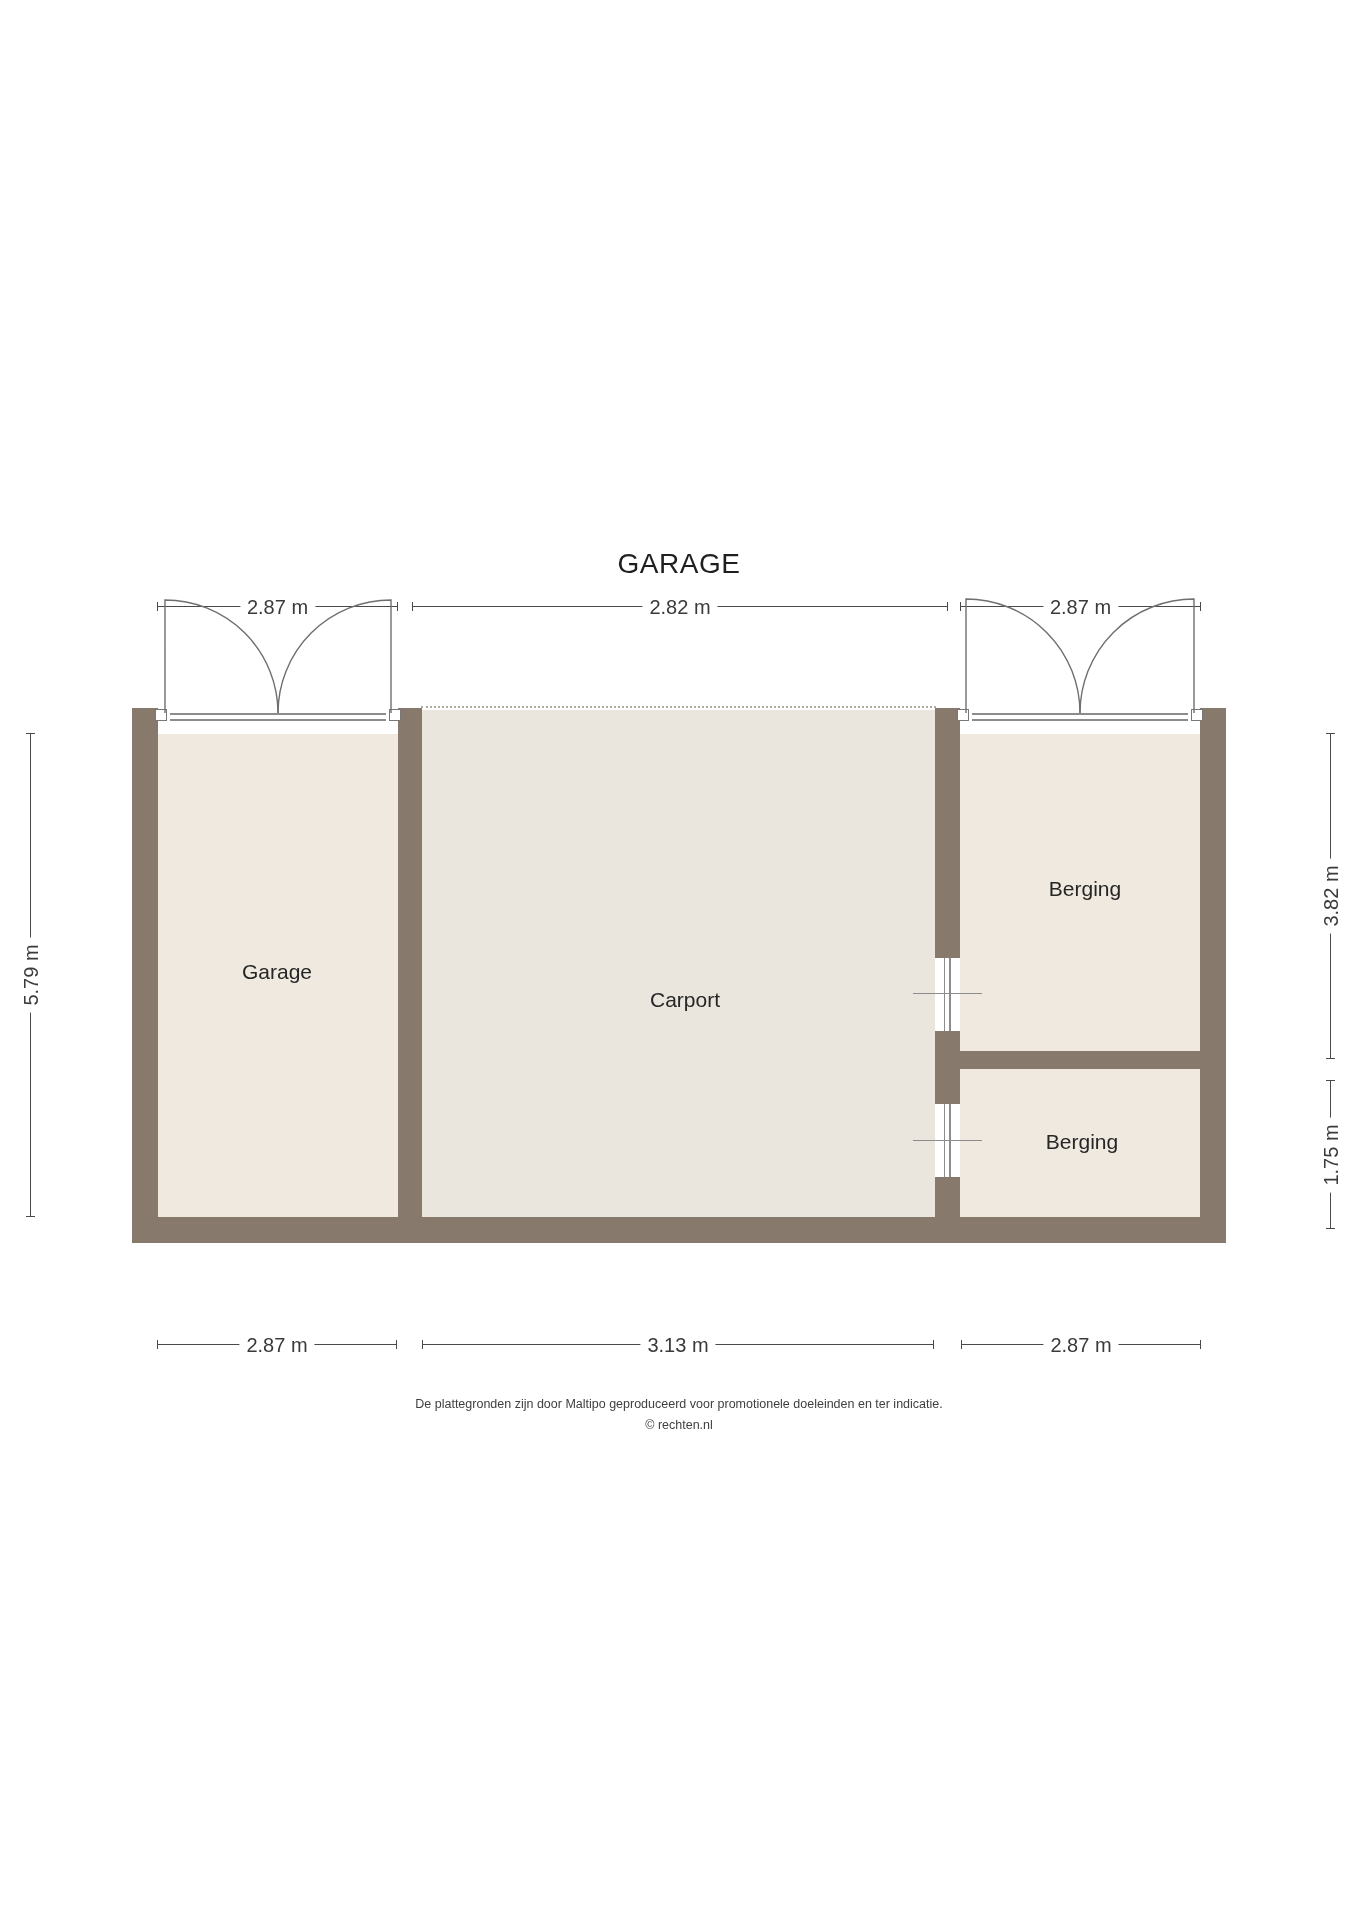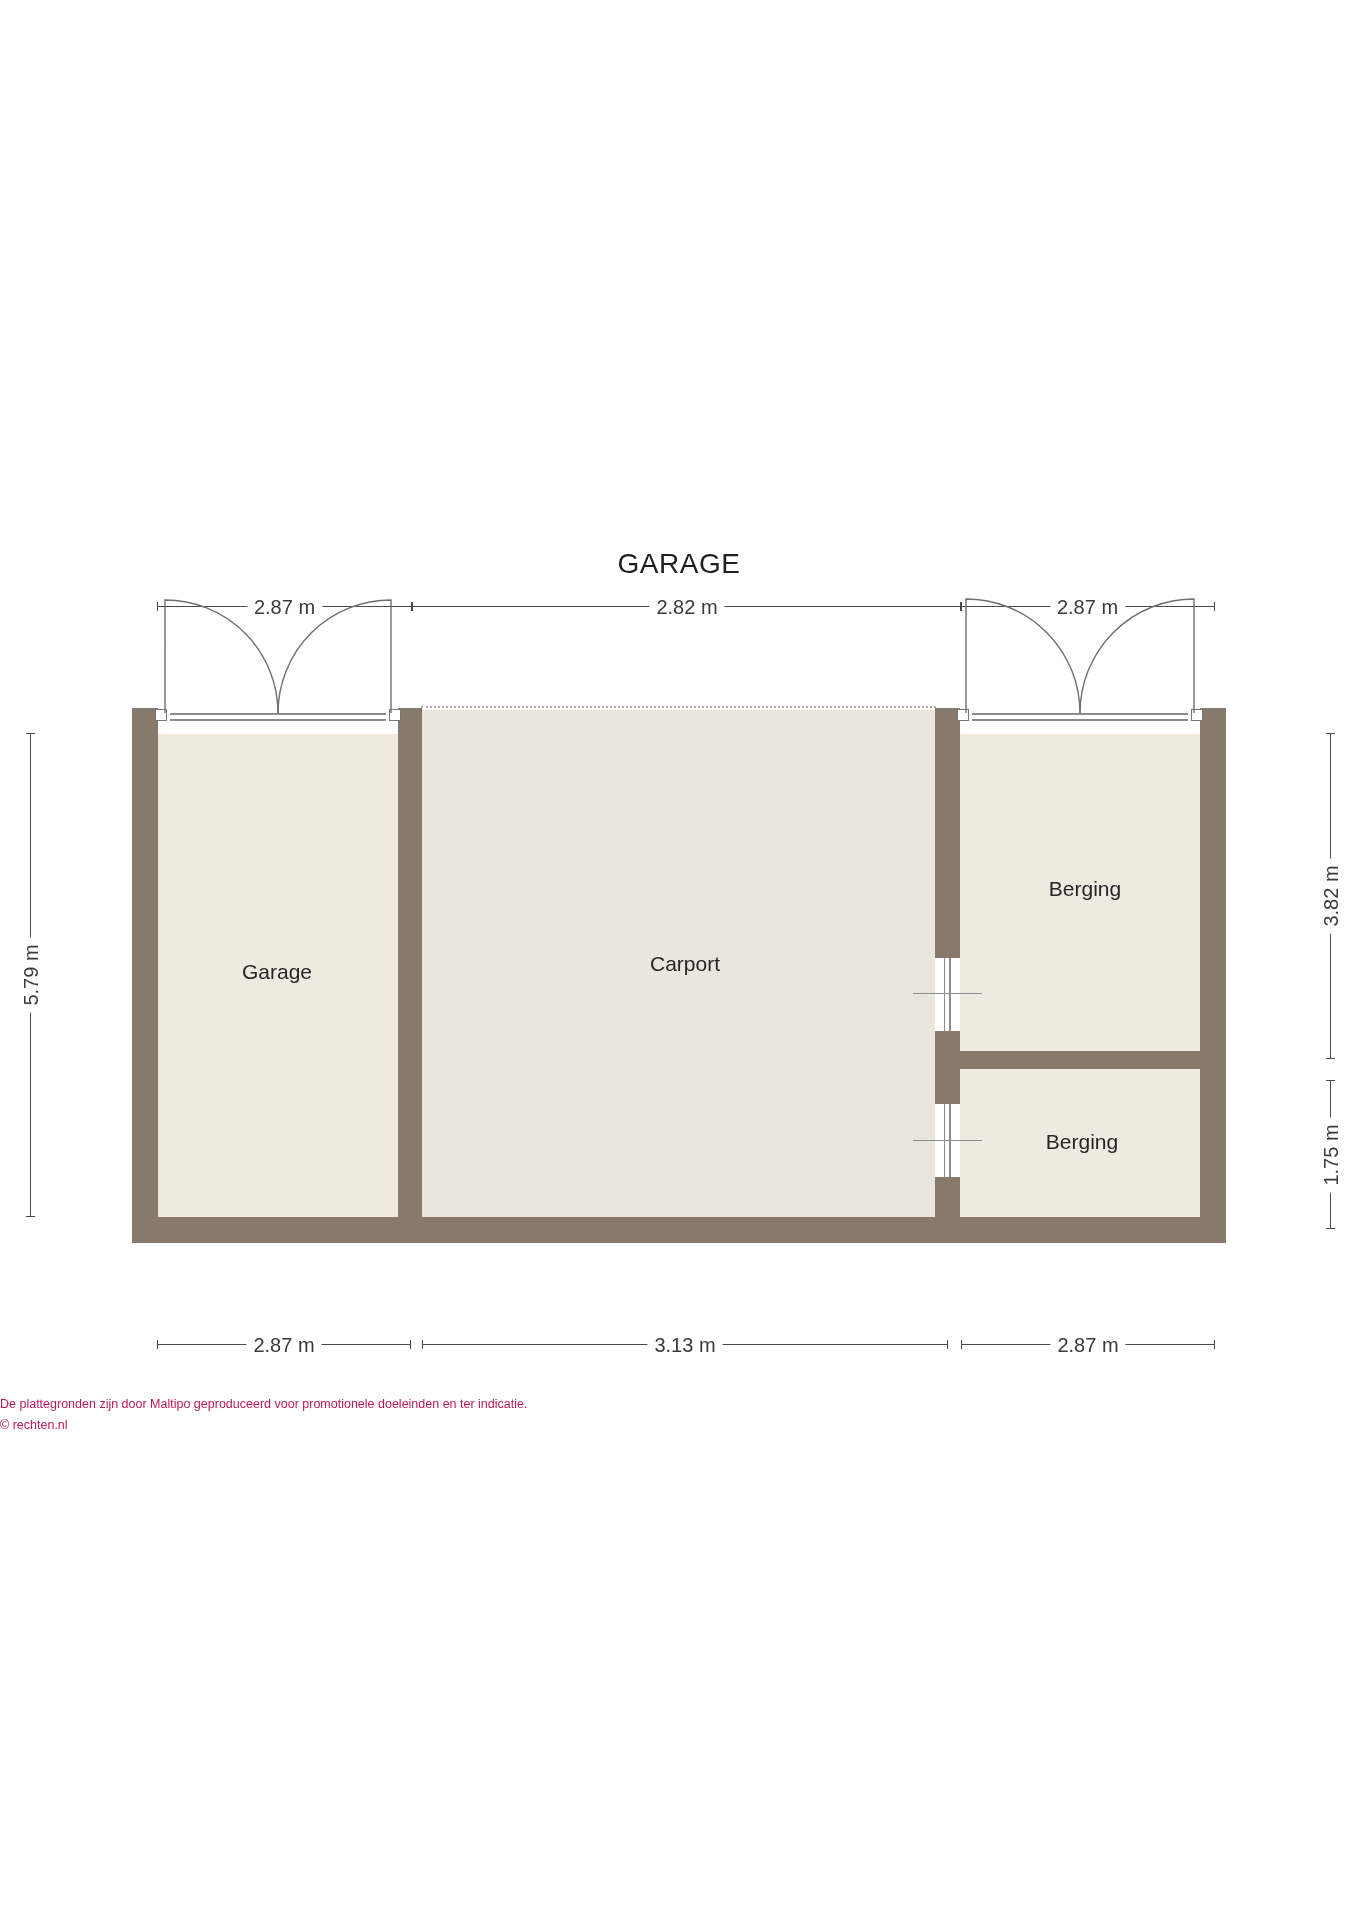--- a/index.html
+++ b/index.html
@@ -16,39 +16,39 @@
   .track{position:absolute;left:12px;right:12px;height:2px;background:#8c8c8c;}
   .track.t1{top:5px}.track.t2{top:11px}
   .jamb{position:absolute;top:1px;width:10px;height:10px;background:#fff;border:1.5px solid #777;}
   .jamb.j-l{left:-3px}.jamb.j-r{right:-3px}
   
   .opening{position:absolute;width:25px;background:#fff;}
   .oline{position:absolute;top:0;bottom:0;width:1.5px;background:#8c8c8c;}
   .oline.o1{left:8.5px}.oline.o2{left:14px}
   .cross{position:absolute;height:1px;background:#8c8c8c;}
   
-  .dim{position:absolute;padding-left:14px;}
+  .dim{position:absolute;}
   .dim .dline{position:absolute;background:#4a4a4a;}
   .dim .tick{position:absolute;background:#4a4a4a;}
   .dim-h{height:14px;}
   .dim-h .dline{left:0;right:0;top:7px;height:1px;}
   .dim-h .tick{width:1px;height:9px;top:2.5px;}
   .dim-h .tick.t-a{left:0}.dim-h .tick.t-b{right:0}
   .dim-v{width:14px;}
   .dim-v .dline{top:0;bottom:0;left:7px;width:1px;}
   .dim-v .tick{height:1px;width:9px;left:3px;}
   .dim-v .tick.t-a{top:0}.dim-v .tick.t-b{bottom:0}
   .dlabel{position:absolute;left:50%;top:7.5px;transform:translate(-50%,-50%);
           background:#fff;padding:0 7px;font-size:20px;color:#3a3a3a;white-space:nowrap;}
   .dim-v .dlabel{left:7.5px;top:50%;transform:translate(-50%,-50%) rotate(-90deg);}
   .room-label{position:absolute;transform:translate(-50%,-50%);
               font-size:21px;color:#262626;white-space:nowrap;}
   .doors-svg{position:absolute;left:130px;top:550px;}
-  .footer{position:absolute;left:0;right:0;top:1358px;
-          font-size:12.5px;line-height:20.5px;color:#be185d;}
+  .footer{position:absolute;left:0;right:0;top:1358px;text-align:center;
+          font-size:12.5px;line-height:20.5px;color:#404040;}
 </style>
 </head>
 <body>
 
 <div id="canvas">
 
   <div class="title">GARAGE</div>
 
   <div class="dim dim-h" style="left:157px;top:563px;width:241px">
     <div class="dline"></div>
@@ -111,21 +111,21 @@
   <svg class="doors-svg" width="1090" height="135" viewBox="0 0 1090 135">
     <g fill="none" stroke="#6f6f6f" stroke-width="1.4">
       <path d="M35 127 L35 14 A113 113 0 0 1 148 127"></path>
       <path d="M261 127 L261 14 A113 113 0 0 0 148 127"></path>
       <path d="M836 127 L836 13 A114 114 0 0 1 950 127"></path>
       <path d="M1064 127 L1064 13 A114 114 0 0 0 950 127"></path>
     </g>
   </svg>
 
   <div class="room-label" style="left:277px;top:936px">Garage</div>
-  <div class="room-label" style="left:685px;top:928px">Carport</div>
+  <div class="room-label" style="left:685px;top:964px">Carport</div>
   <div class="room-label" style="left:1085px;top:853px">Berging</div>
   <div class="room-label" style="left:1082px;top:1106px">Berging</div>
 
   <div class="dim dim-v" style="left:23px;top:697px;height:484px">
     <div class="dline"></div>
     <div class="tick t-a"></div>
     <div class="tick t-b"></div>
     <span class="dlabel">5.79 m</span>
   </div>
 

